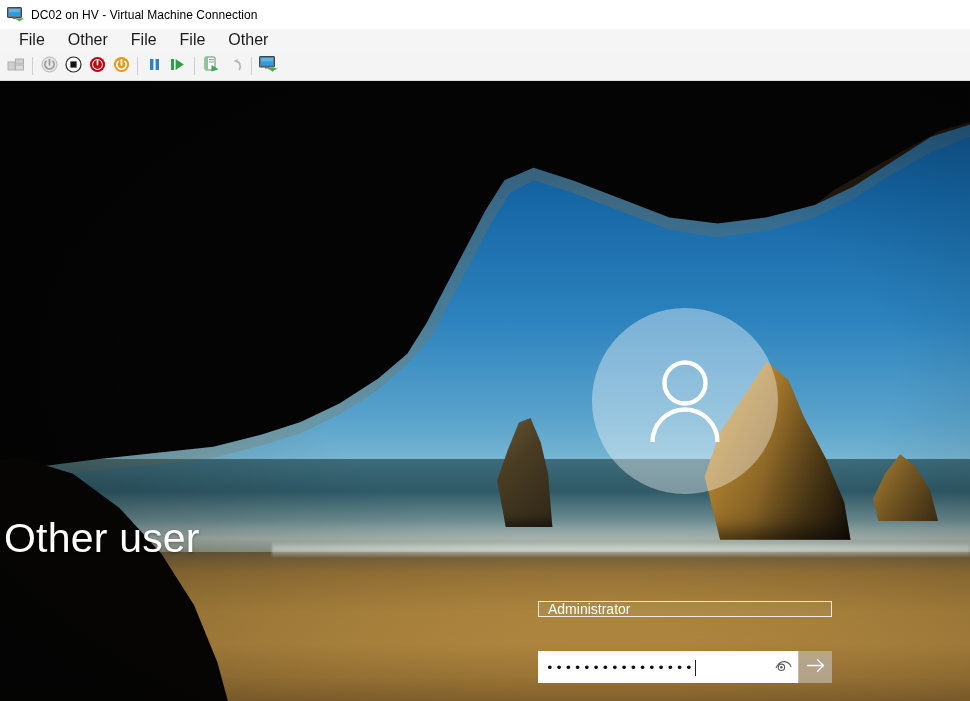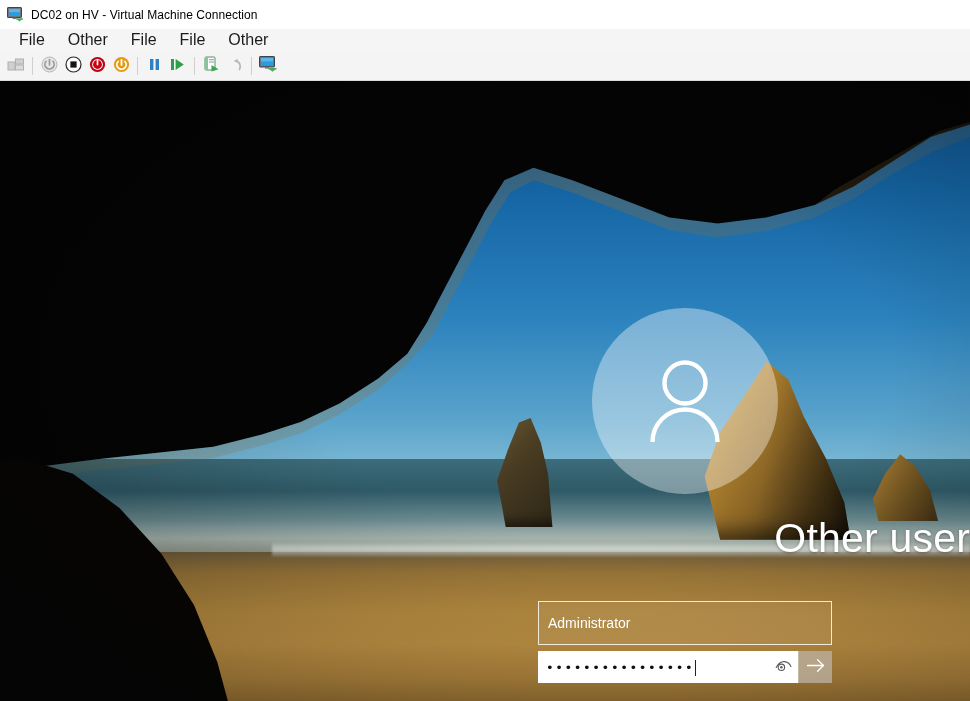--- a/index.html
+++ b/index.html
@@ -270,36 +270,36 @@
     display: flex;
     align-items: center;
     justify-content: center;
   }
   #avatar svg { display: block; }
 
   #user-display-name {
     position: absolute;
     left: 0; right: 0;
     top: 434px;
-    text-align: right;
+    text-align: left;
     font-size: 41px;
     font-weight: 300;
     color: #ffffff;
     letter-spacing: 0.2px;
     text-shadow: 0 1px 3px rgba(0,0,0,0.35);
     line-height: 1.15;
     padding-left: 4px;
   }
 
   #username-field {
     position: absolute;
     left: 538px;
     top: 520px;
     width: 294px;
-    height: 44px;
+    height: 16px;
     box-sizing: border-box;
     border: 1px solid rgba(255,255,255,0.82);
     background: rgba(255,255,255,0.06);
     display: flex;
     align-items: center;
     padding-left: 9px;
     color: #ffffff;
     font-size: 14px;
     cursor: text;
   }

